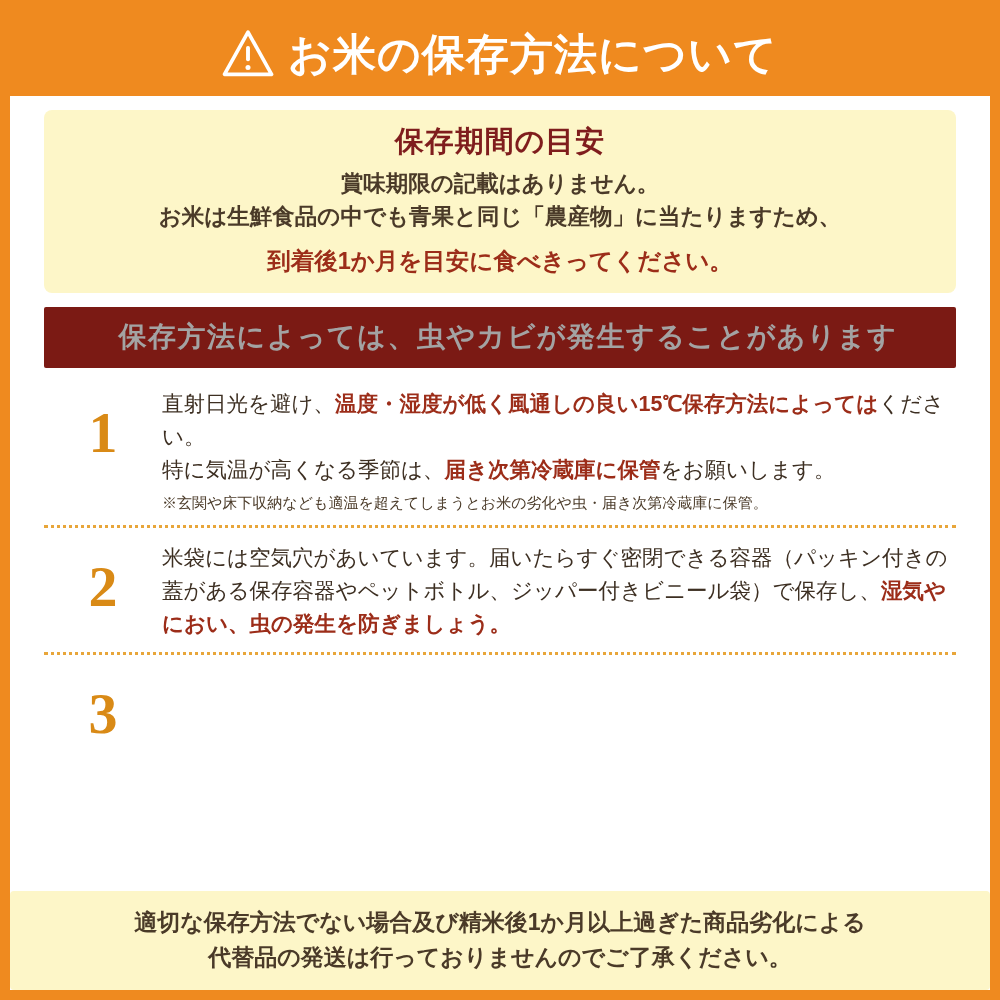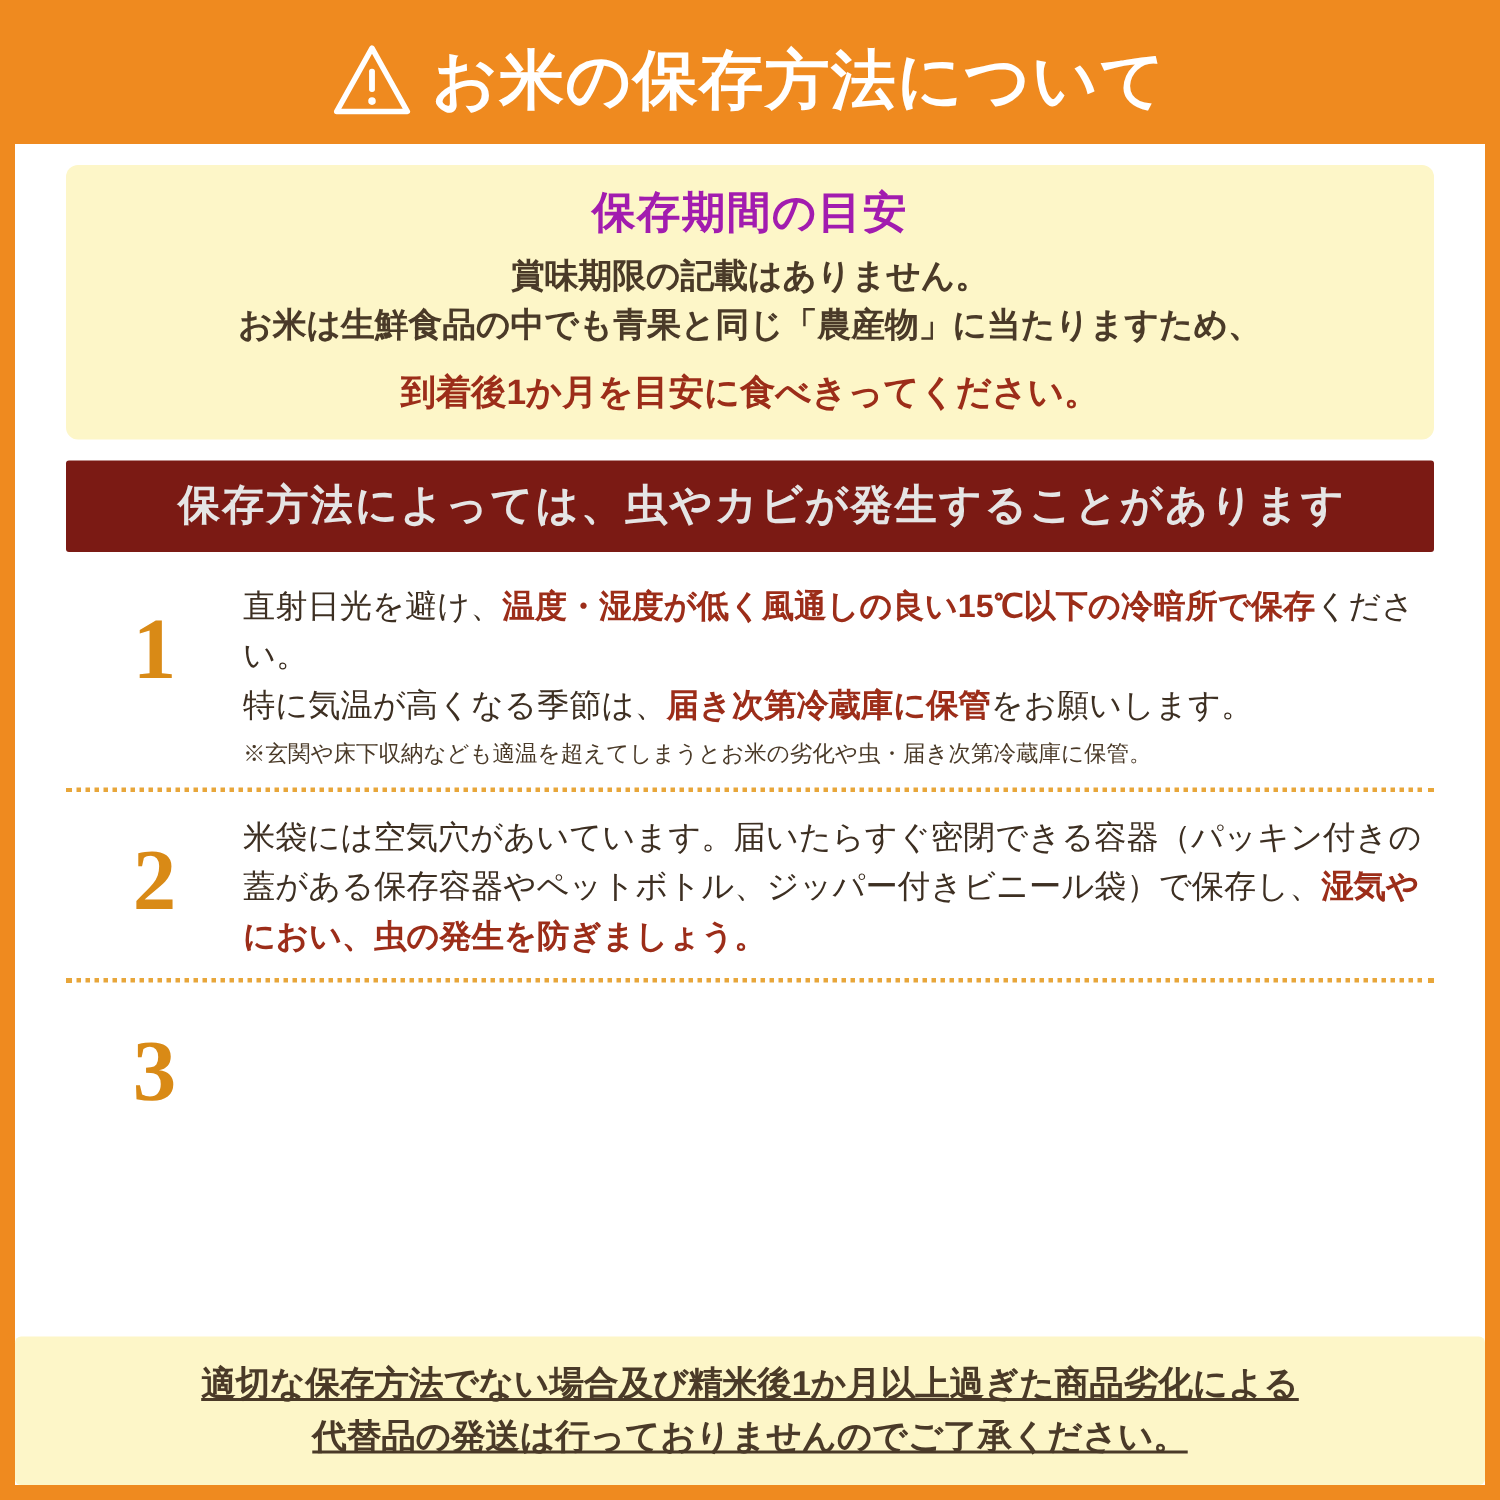--- a/index.html
+++ b/index.html
@@ -59,21 +59,21 @@
   }
 
   
   .period-box {
     background: #fdf6c8;
     border-radius: 8px;
     padding: 12px 10px 16px 10px;
     text-align: center;
   }
   .period-title {
-    color: #a21caf;
+    color: #7f1d1d;
     font-size: 29px;
     font-weight: bold;
     letter-spacing: 1px;
     margin-bottom: 6px;
   }
   .period-line {
     color: #4a3a28;
     font-size: 22.5px;
     line-height: 1.45;
     font-weight: bold;
@@ -83,21 +83,21 @@
     font-size: 23.5px;
     font-weight: bold;
     display: block;
     margin-top: 12px;
   }
 
   
   .banner {
     margin-top: 14px;
     background: #7b1a14;
-    color: #e5e5e5;
+    color: #a3a3a3;
     text-align: center;
     font-size: 28px;
     font-weight: bold;
     letter-spacing: 1.5px;
     padding: 11px 0 12px 16px;
     border-radius: 2px;
   }
 
   
   .steps {
@@ -148,21 +148,20 @@
     width: 980px;
     box-sizing: border-box;
     background: #fdf6c8;
     color: #4a3a28;
     text-align: center;
     font-size: 23px;
     font-weight: bold;
     line-height: 1.5;
     padding: 14px 20px 16px 20px;
     border-radius: 4px;
-    text-decoration: underline;
   }
 </style>
 </head>
 <body>
 
 <div class="page">
 
   <div class="header">
     <svg class="warn-icon" viewBox="0 0 64 64" aria-hidden="true">
       <path d="M32 5 L61 57 L3 57 Z" fill="none" stroke="#ffffff" stroke-width="4.5" stroke-linejoin="round"></path>
@@ -181,21 +180,21 @@
       <div class="period-emph">到着後1か月を目安に食べきってください。</div>
     </div>
 
     <div class="banner">保存方法によっては、虫やカビが発生することがあります</div>
 
     <div class="steps">
 
       <div class="step">
         <div class="step-num">1</div>
         <div class="step-body">
-          <span>直射日光を避け、</span><span class="hl">温度・湿度が低く風通しの良い15℃以下の冷暗所で保存</span><span>ください。</span><br>
+          <span>直射日光を避け、</span><span class="hl">温度・湿度が低く風通しの良い15℃保存方法によっては</span><span>ください。</span><br>
           <span>特に気温が高くなる季節は、</span><span class="hl">届き次第冷蔵庫に保管</span><span>をお願いします。</span>
           <span class="note">※玄関や床下収納なども適温を超えてしまうとお米の劣化や虫・届き次第冷蔵庫に保管。</span>
         </div>
       </div>
 
       <div class="step">
         <div class="step-num">2</div>
         <div class="step-body">
           <span>米袋には空気穴があいています。届いたらすぐ密閉できる容器（パッキン付きの蓋がある保存容器やペットボトル、ジッパー付きビニール袋）で保存し、</span><span class="hl">湿気やにおい、虫の発生を防ぎましょう。</span>
         </div>

